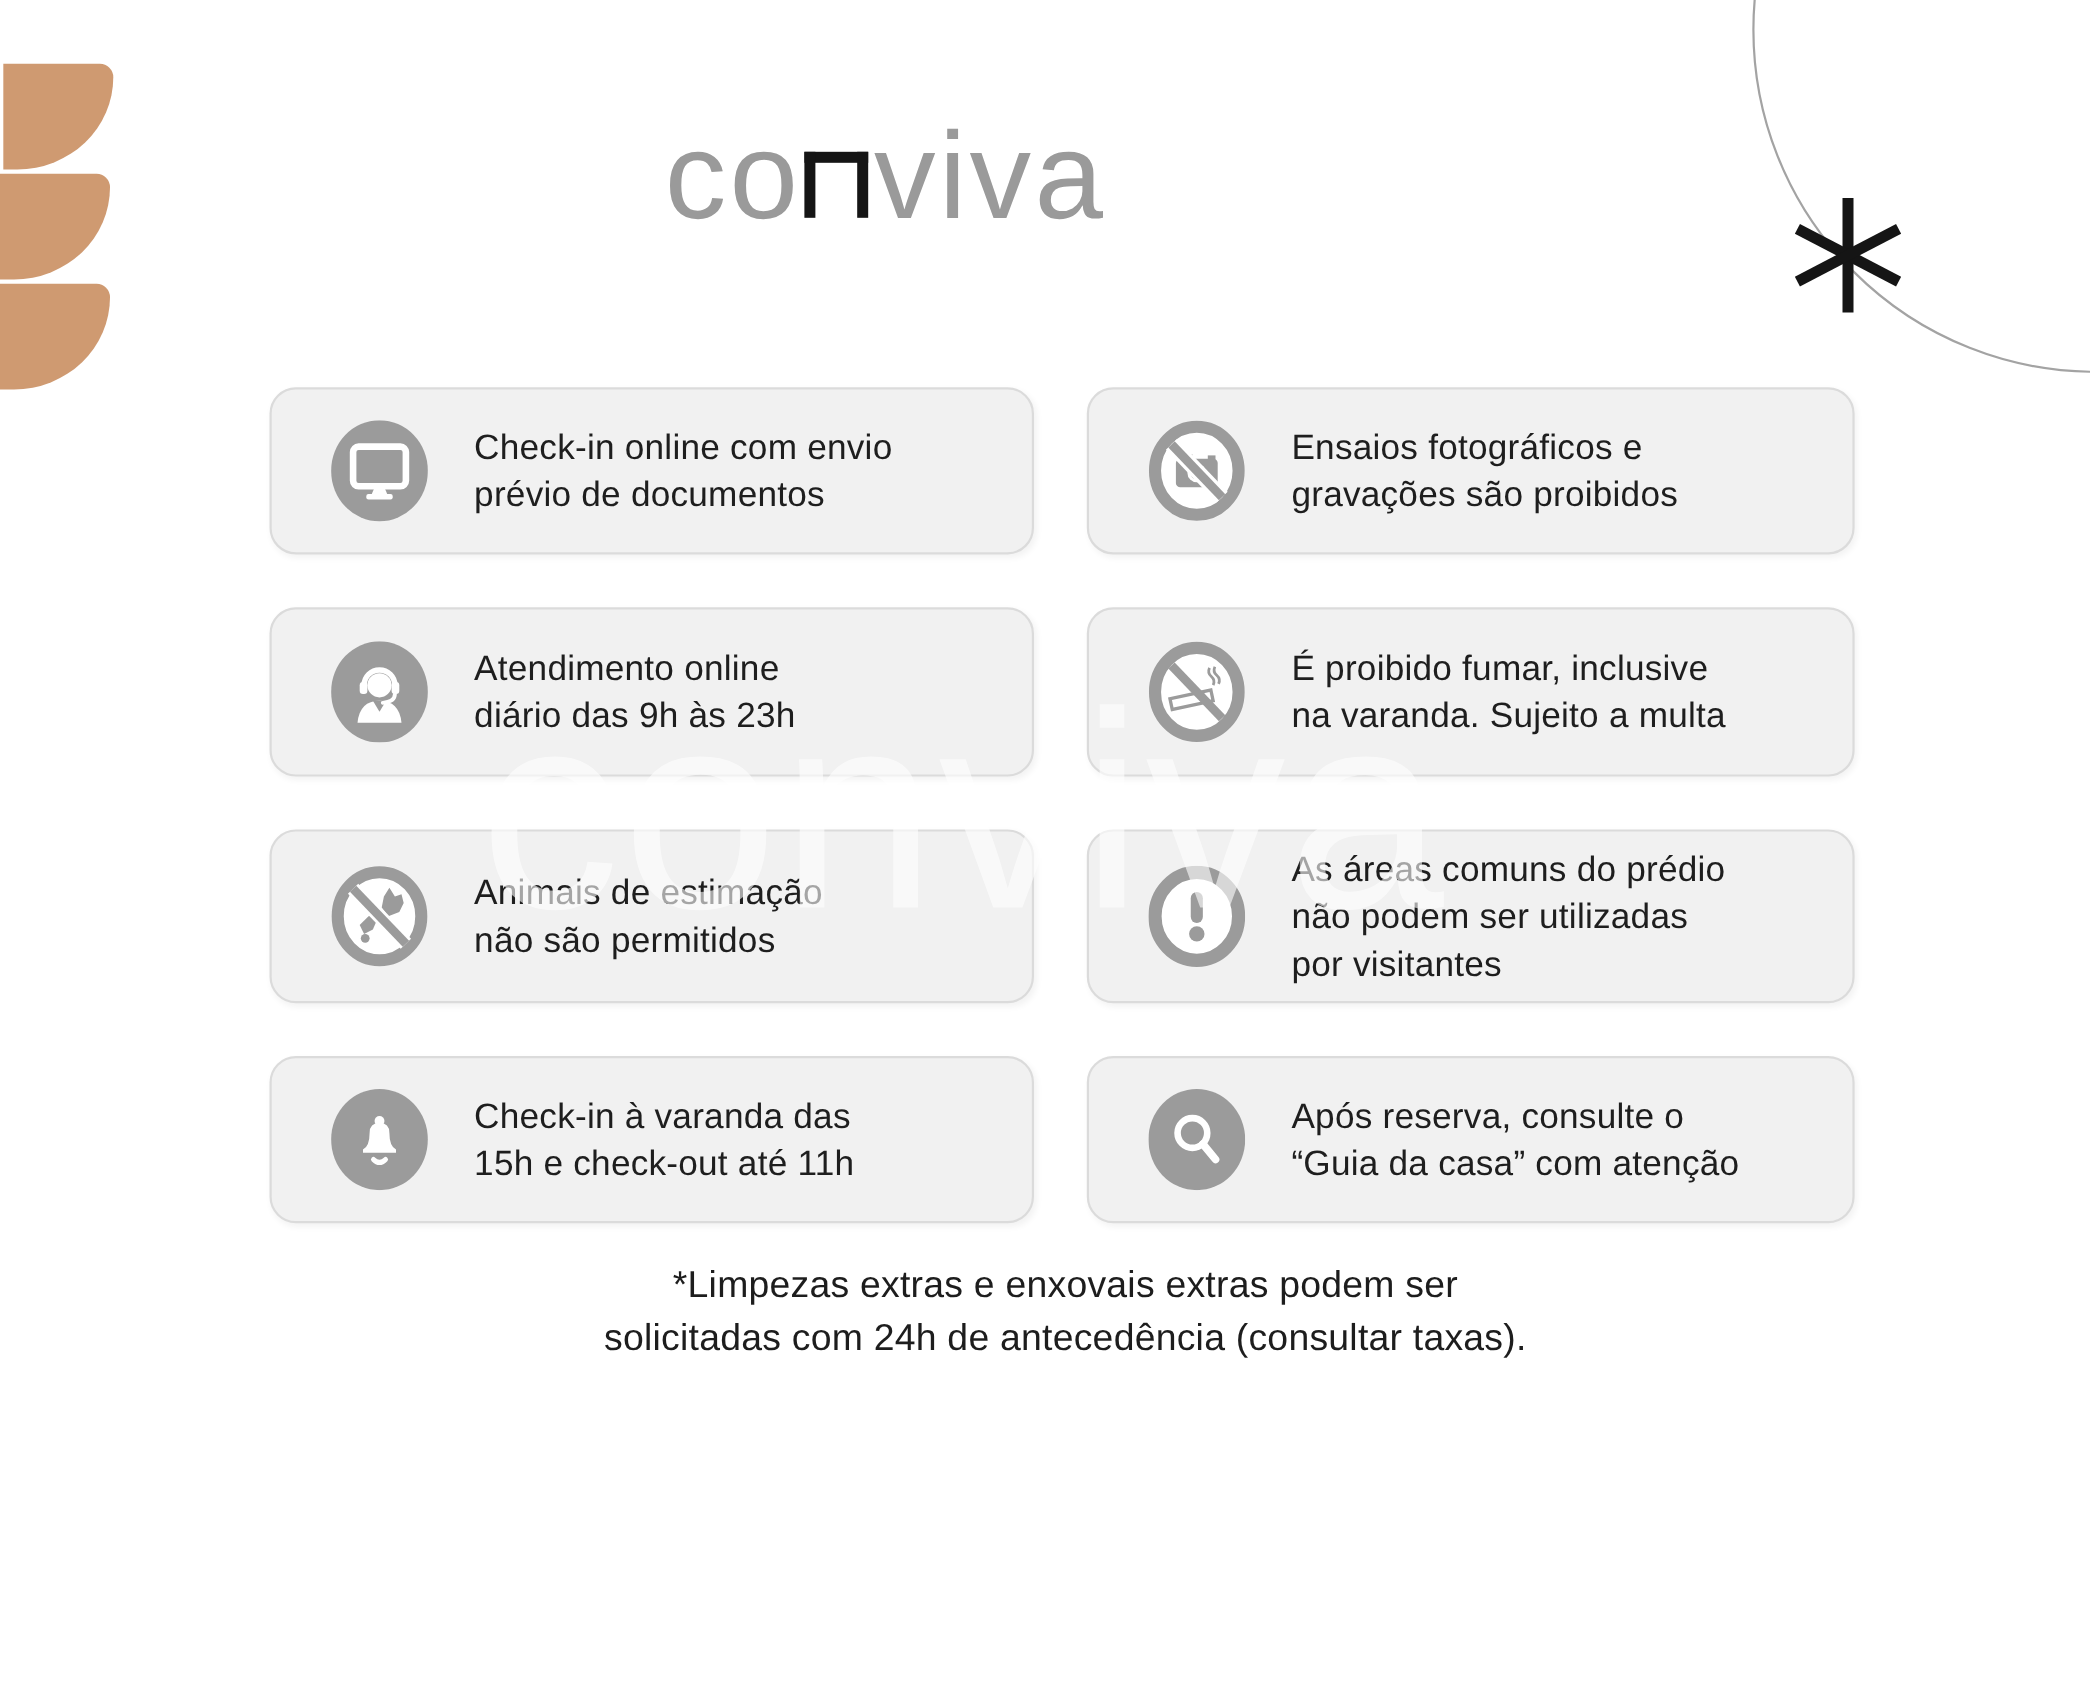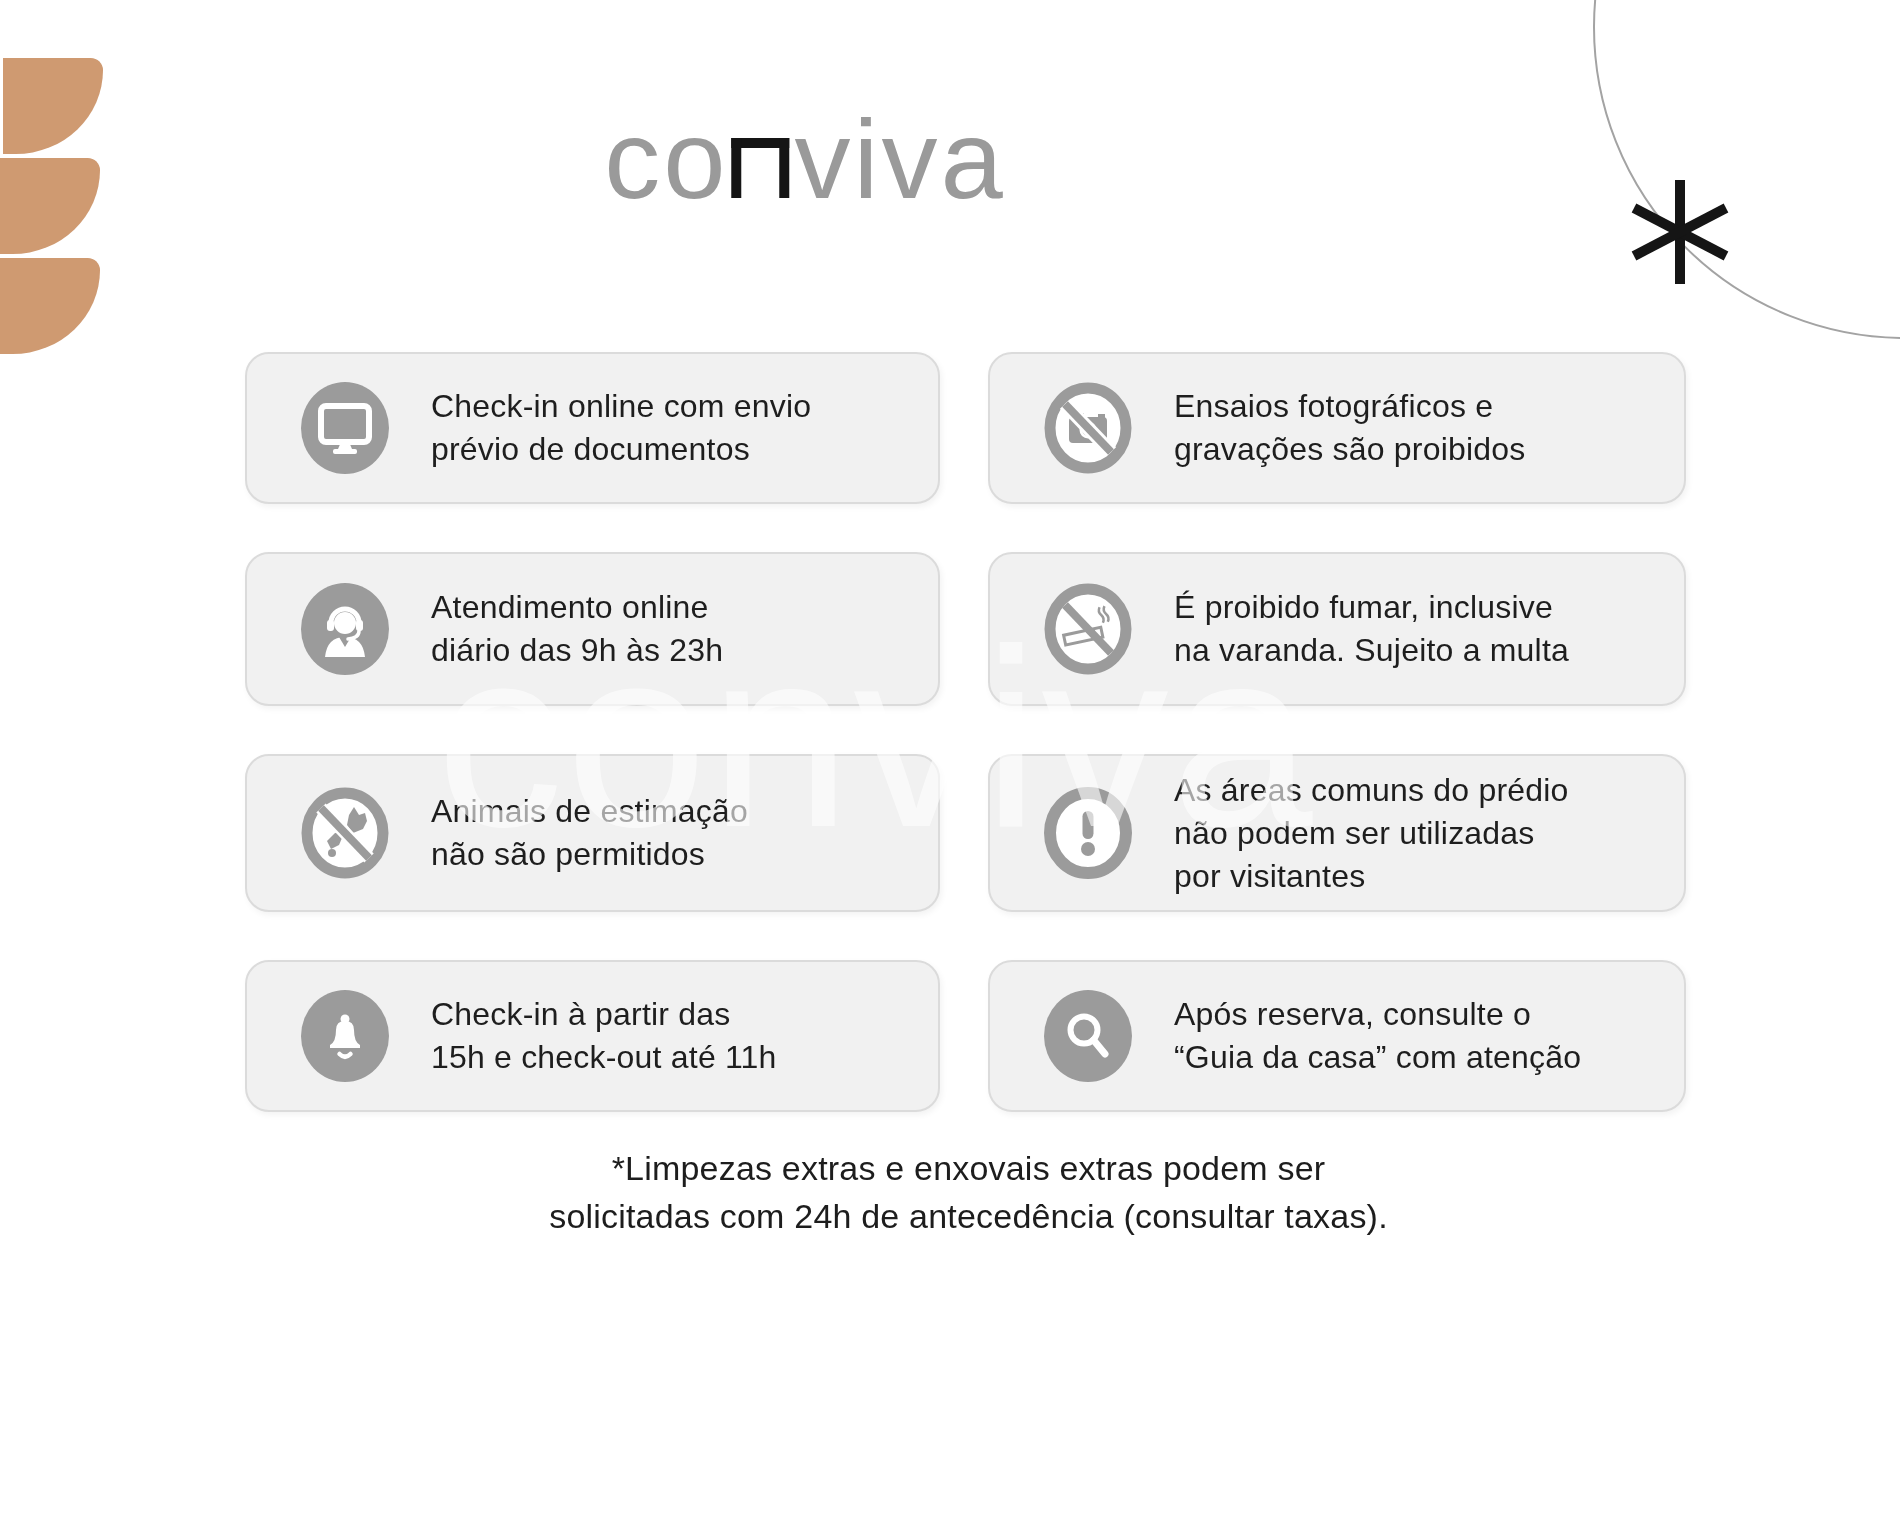--- a/index.html
+++ b/index.html
@@ -173,21 +173,21 @@
 por visitantes</div>
     </div>
 
     <div class="card">
       <svg class="card-icon" viewBox="0 0 88 92">
         <ellipse cx="44" cy="46" rx="44" ry="46" fill="#9B9B9B"></ellipse>
         <circle cx="44" cy="29" r="4.5" fill="#ffffff"></circle>
         <path d="M29 58 L59 58 L59 55 Q53 52 53 40 Q53 31 44 31 Q35 31 35 40 Q35 52 29 55 Z" fill="#ffffff"></path>
         <path d="M38.5 64 Q44 69.5 49.5 64" fill="none" stroke="#ffffff" stroke-width="4.5" stroke-linecap="round"></path>
       </svg>
-      <div class="card-text">Check-in à partir das
+      <div class="card-text">Check-in à varanda das
 15h e check-out até 11h</div>
     </div>
 
     <div class="card">
       <svg class="card-icon" viewBox="0 0 88 92">
         <ellipse cx="44" cy="46" rx="44" ry="46" fill="#9B9B9B"></ellipse>
         <circle cx="40" cy="40" r="13.5" fill="none" stroke="#ffffff" stroke-width="6"></circle>
         <line x1="49.5" y1="50" x2="61" y2="64" stroke="#ffffff" stroke-width="7" stroke-linecap="round"></line>
       </svg>
       <div class="card-text">Após reserva, consulte o

